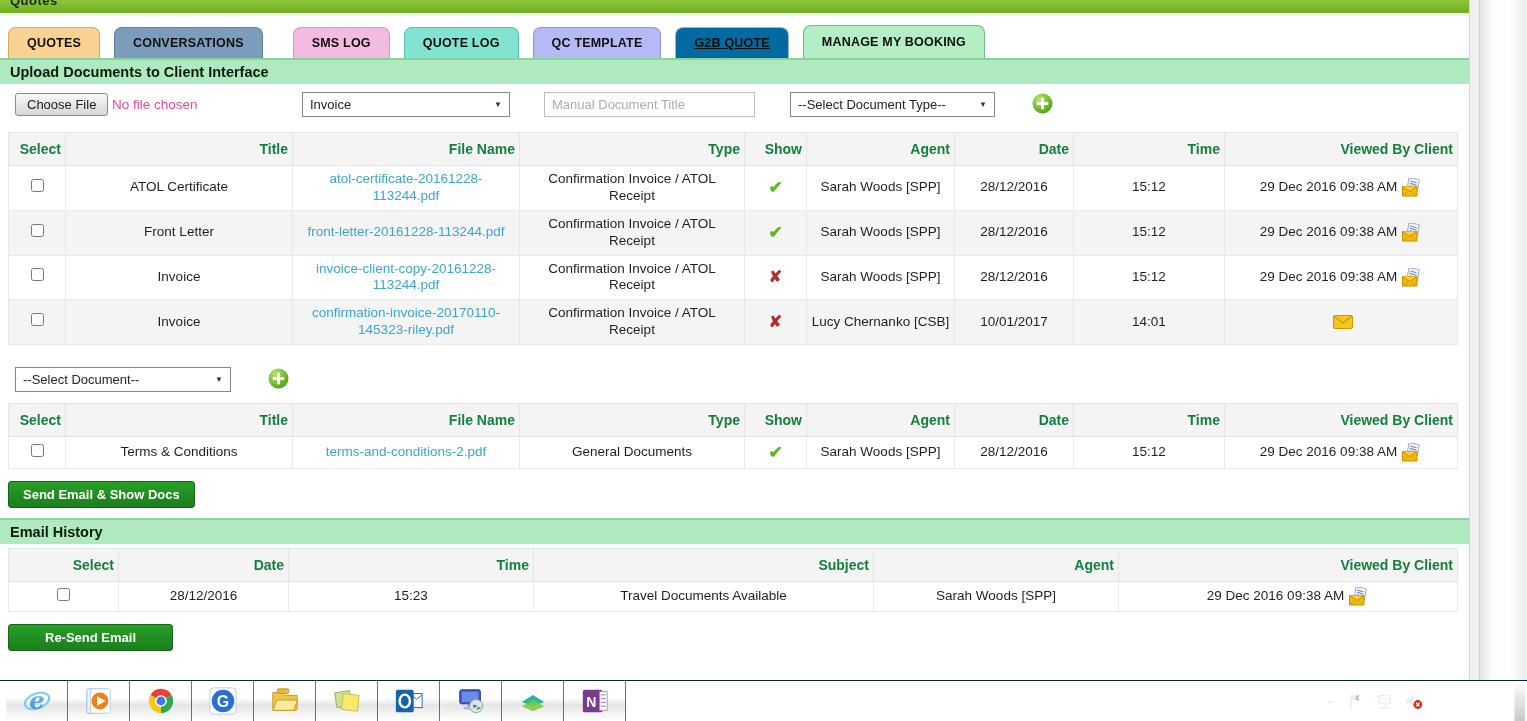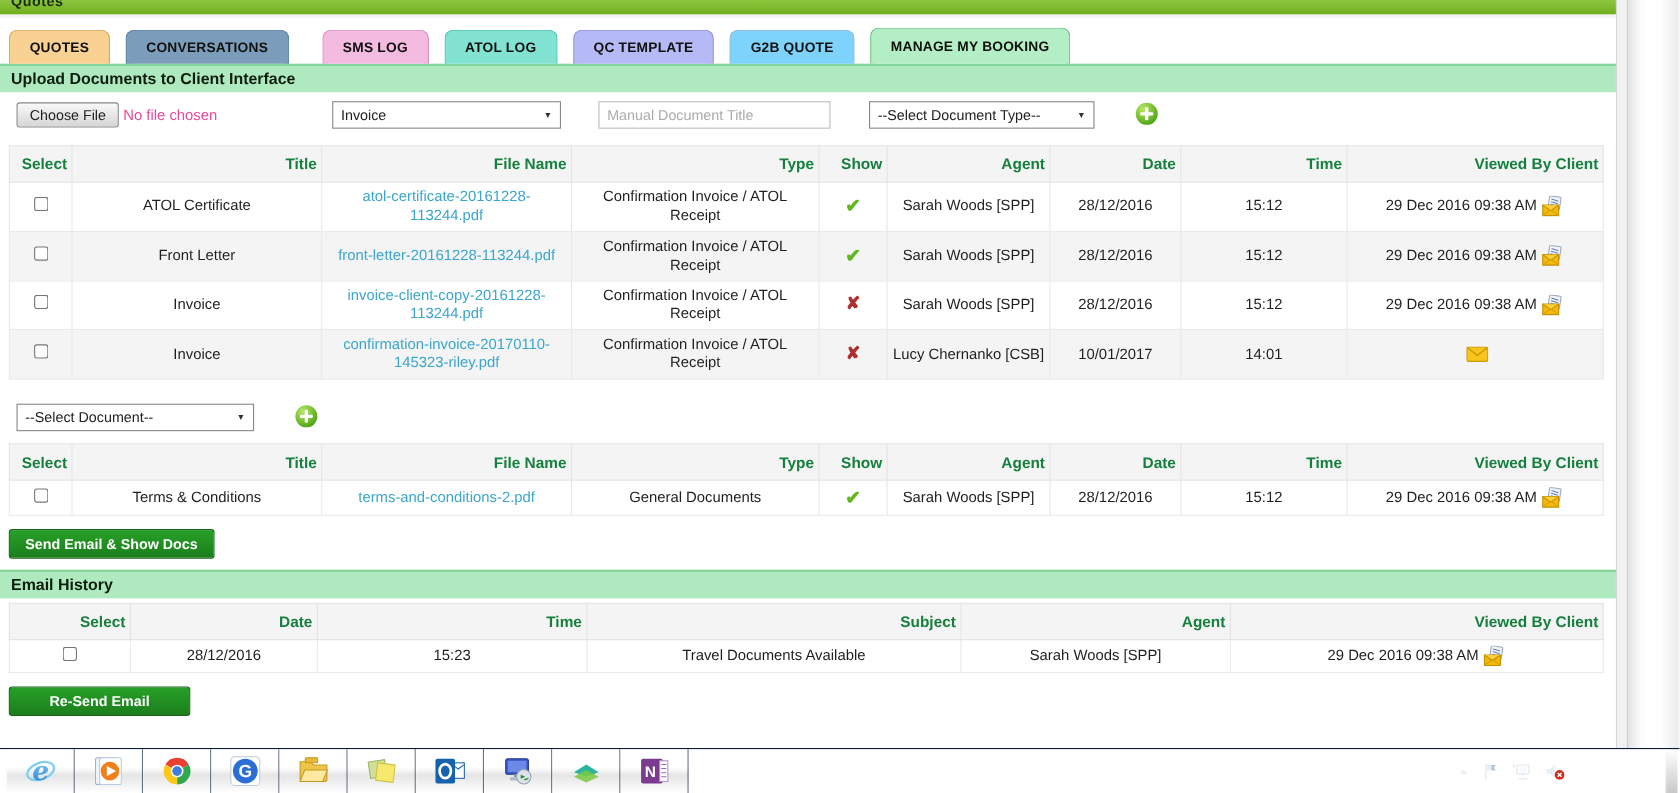--- a/index.html
+++ b/index.html
@@ -80,23 +80,23 @@
   <div class="page">
 
     <div class="topbar">
       <span>Quotes</span>
     </div>
 
     <div class="tabwrap">
         <div class="tab" style="background: rgb(248, 209, 147); border-color: rgb(216, 168, 85);">QUOTES</div>
         <div class="tab" style="background: rgb(123, 157, 187); border-color: rgb(86, 131, 159);">CONVERSATIONS</div>
         <div class="tab" style="background: rgb(243, 187, 223); border-color: rgb(216, 147, 192); margin-left: 16px;">SMS LOG</div>
-        <div class="tab" style="background: rgb(131, 227, 211); border-color: rgb(79, 195, 172);">ATOL LOG</div>
+        <div class="tab" style="background: rgb(131, 227, 211); border-color: rgb(79, 195, 172);">QUOTE LOG</div>
         <div class="tab" style="background: rgb(181, 185, 245); border-color: rgb(141, 146, 221);">QC TEMPLATE</div>
-        <div class="tab" style="background: #7dd3fc; border-color: rgb(151, 182, 217);">G2B QUOTE</div>
+        <div class="tab" style="background: #0369a1; border-color: rgb(151, 182, 217); text-decoration: underline;">G2B QUOTE</div>
         <div class="tab active" style="background: rgb(179, 238, 197); border-color: rgb(105, 189, 133);">MANAGE MY BOOKING</div>
       </div>
 
     <div class="secbar">Upload Documents to Client Interface</div>
 
     <div class="ctlrow">
       <span class="cfbtn">Choose File</span>
       <span class="cftext">No file chosen</span>
       <div class="fsel sel-doc-type">
         <span>Invoice</span>

